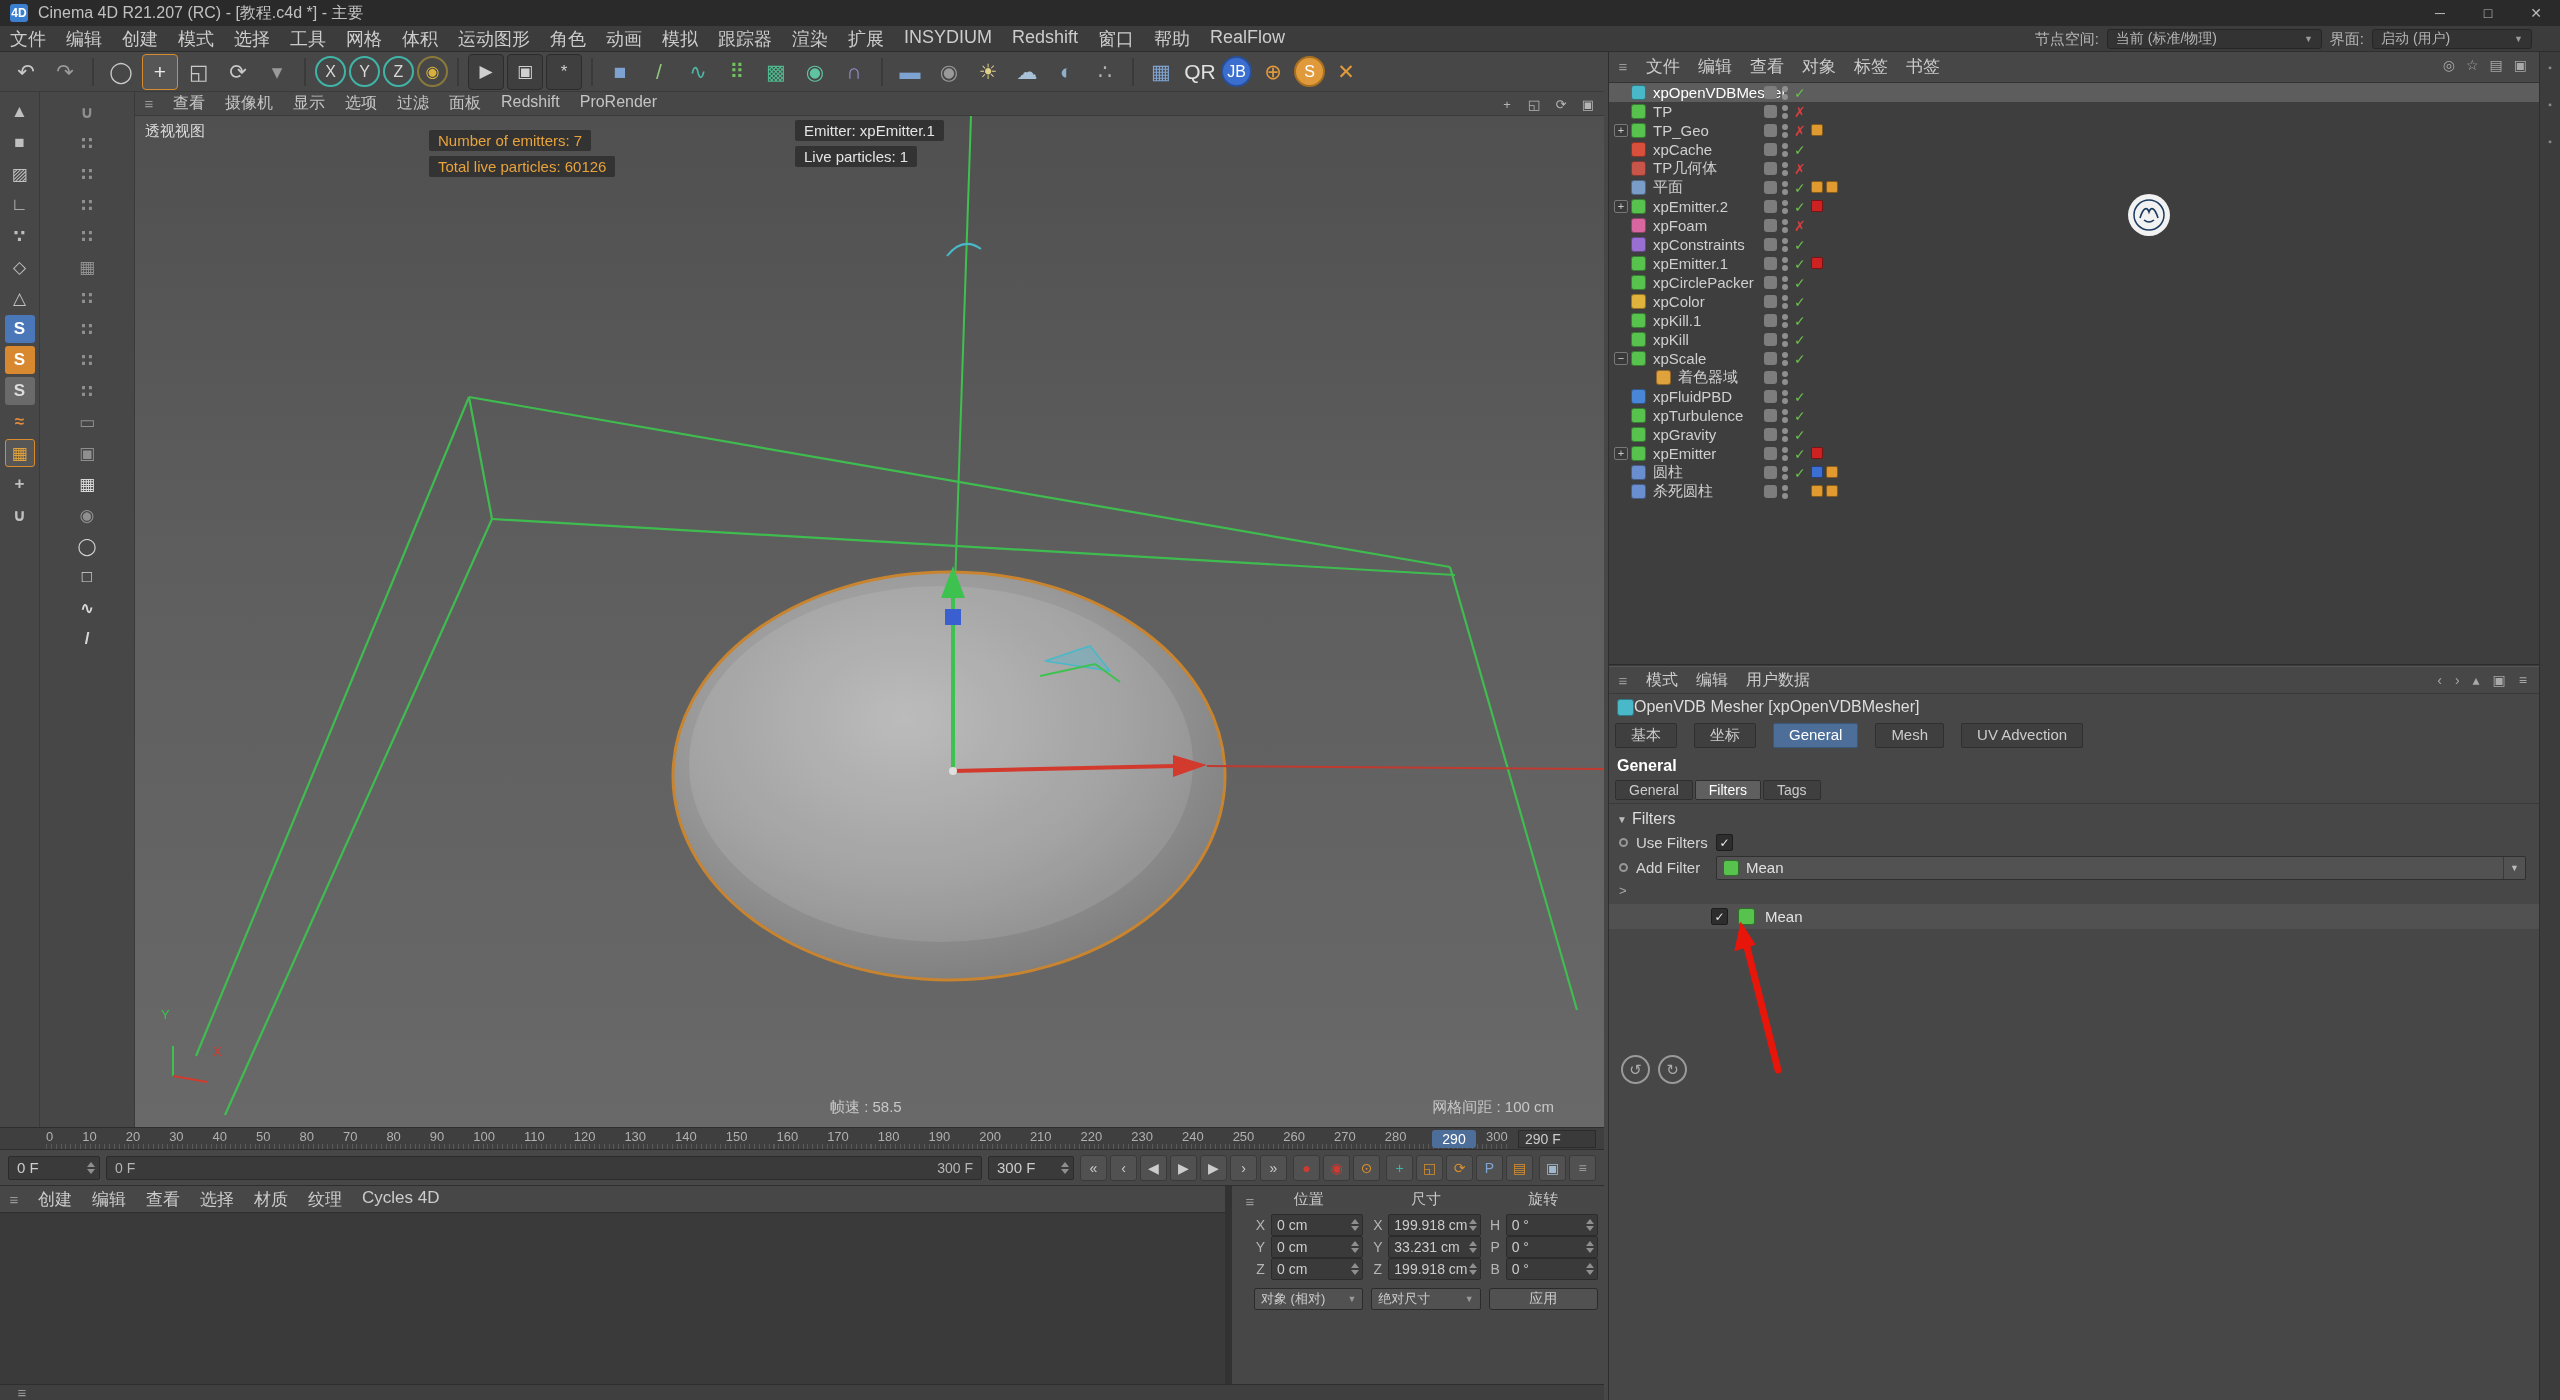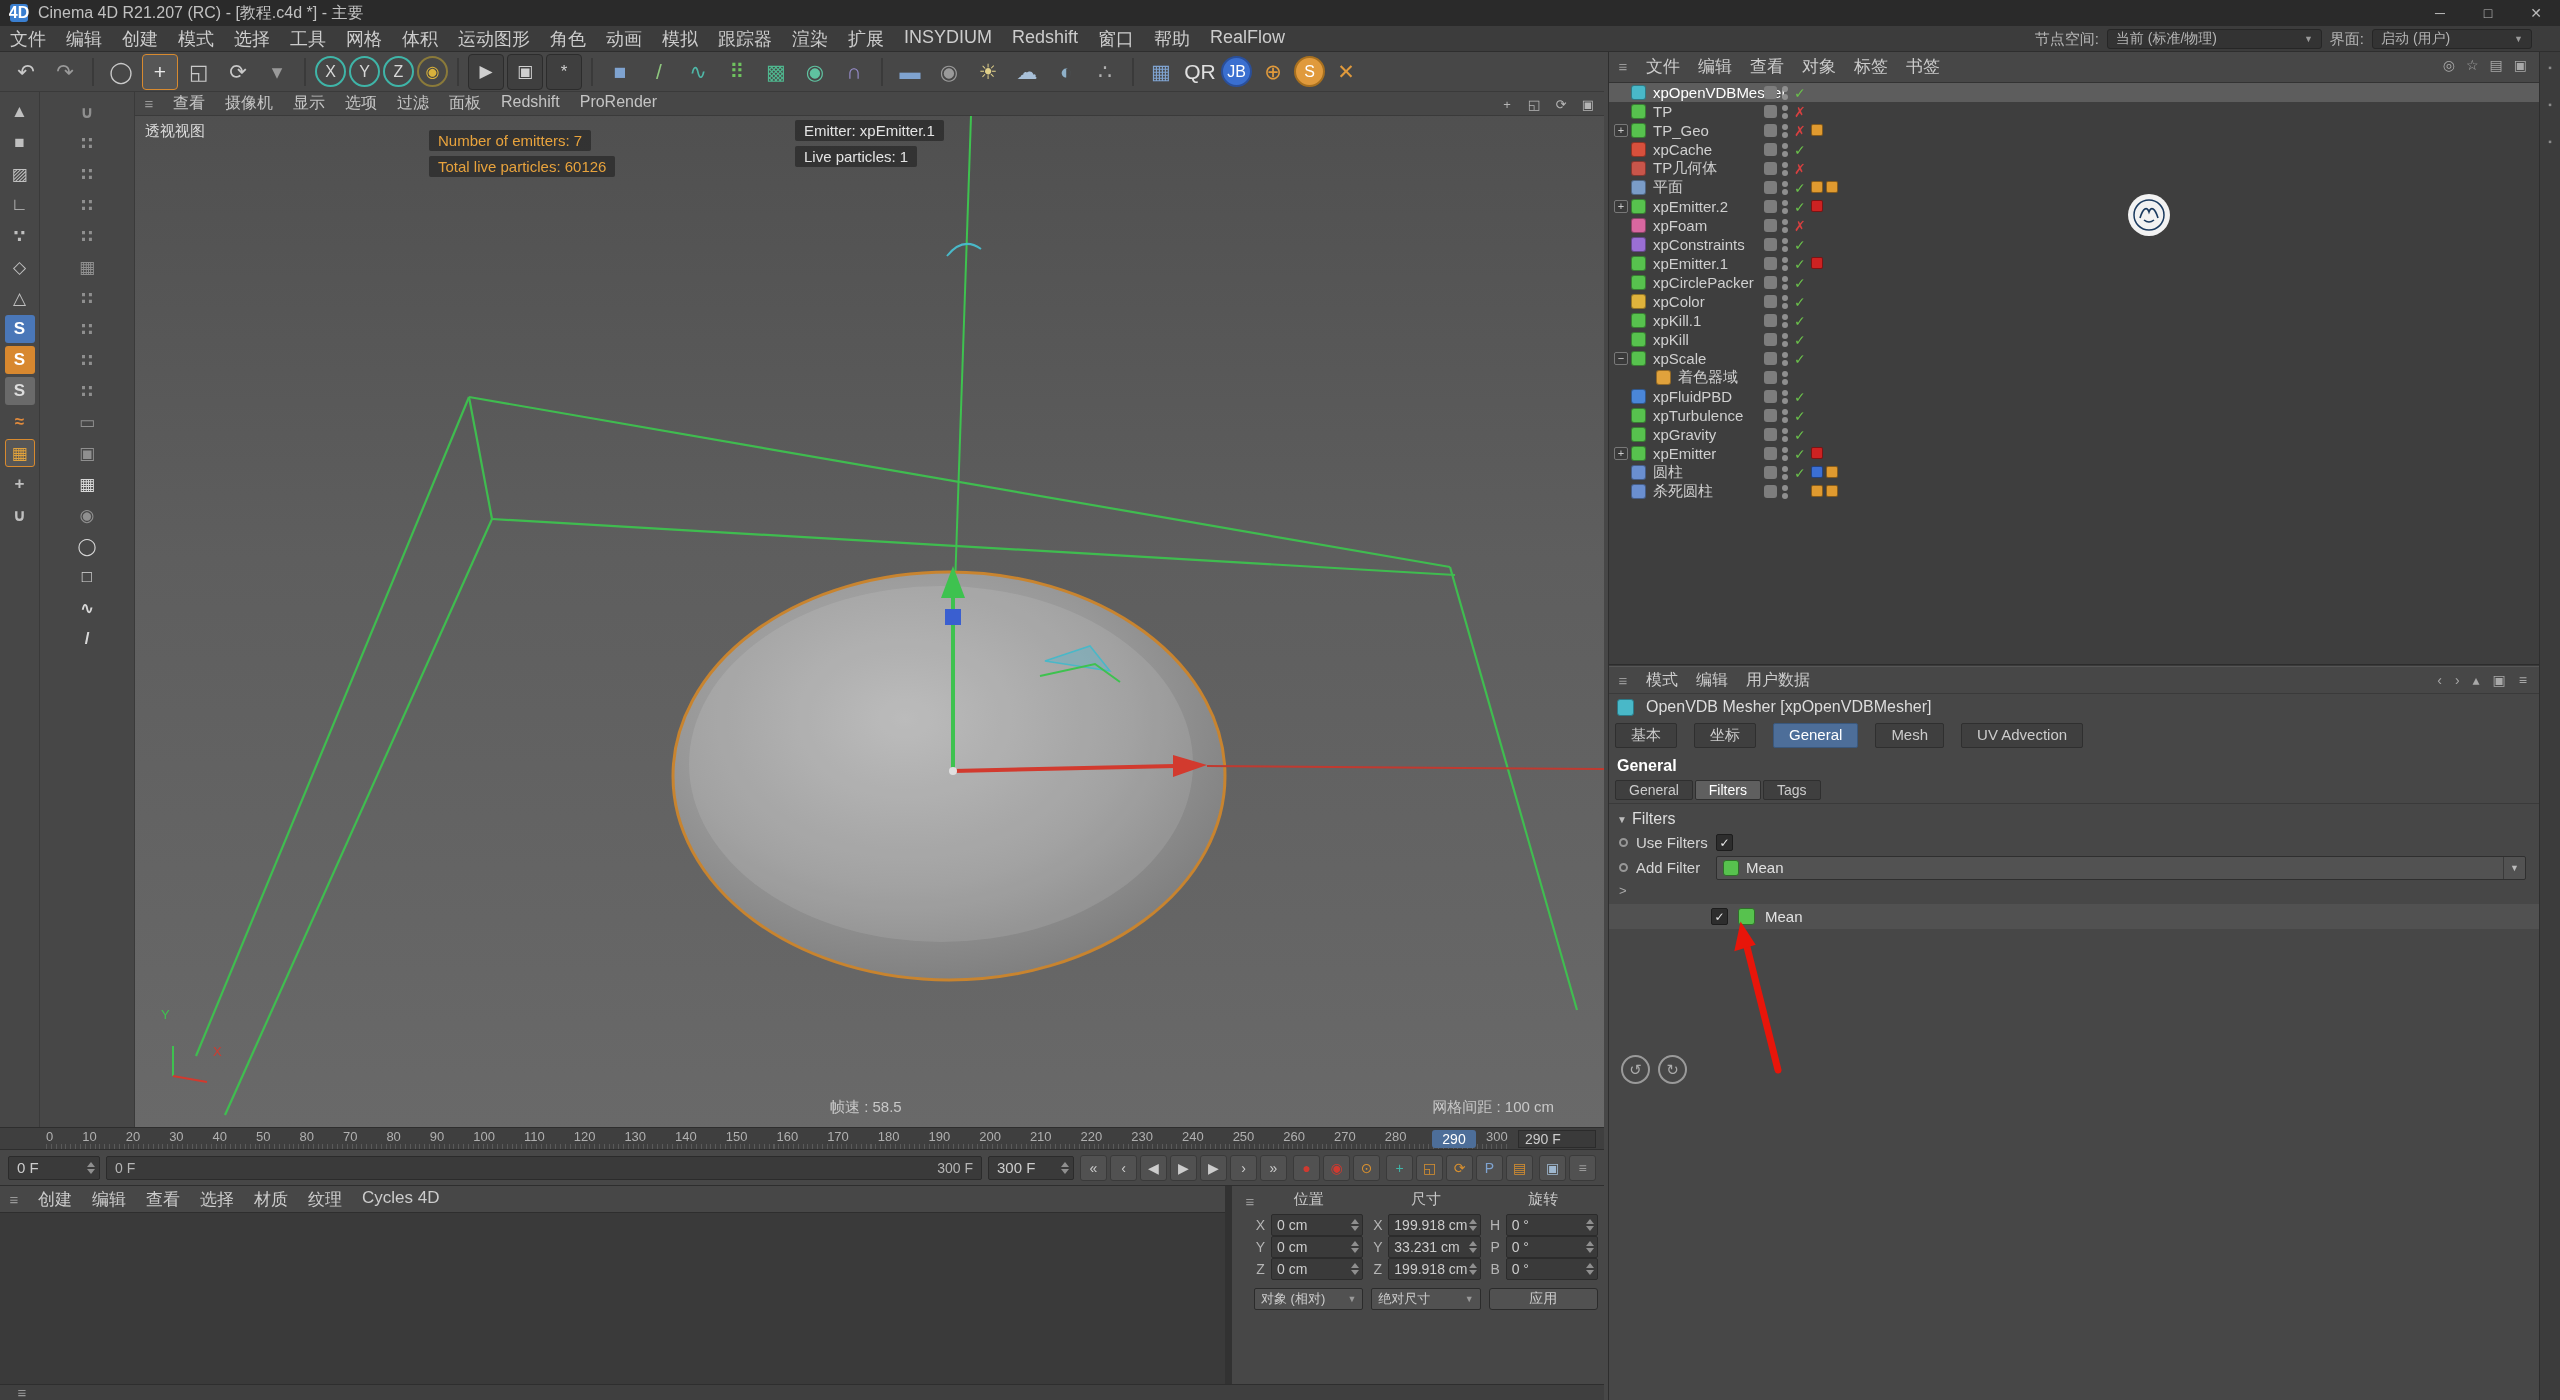--- a/index.html
+++ b/index.html
@@ -3,21 +3,21 @@
 <meta charset="utf-8">
 <style>
 html,body{margin:0;padding:0;background:#222}
 #app{position:relative;width:2560px;height:1400px;background:#474747;overflow:hidden;
      font-family:"Liberation Sans","DejaVu Sans",sans-serif;color:#cccccc;font-size:17px}
 #app *{box-sizing:border-box}
 
 
 .titlebar{position:absolute;left:0;top:0;width:2560px;height:26px;background:#2a2a2a;
           display:flex;align-items:center;gap:10px;padding-left:10px;font-size:16px;color:#c0c0c0}
-.app-logo{width:18px;height:18px;background:#3a7fd0;border-radius:3px;color:#fff;font-size:16px;
+.app-logo{width:18px;height:18px;background:#3a7fd0;border-radius:3px;color:#fff;font-size:12px;
           display:flex;align-items:center;justify-content:center;font-weight:bold;flex:none}
 .win-controls{position:absolute;right:0;top:0;height:26px;display:flex}
 .win-btn{width:48px;height:26px;display:flex;align-items:center;justify-content:center;font-size:14px;color:#bbb}
 
 
 .menubar{position:absolute;left:0;top:26px;width:2560px;height:26px;background:#3c3c3c;
          border-bottom:1px solid #2e2e2e;display:flex;align-items:center;font-size:18px}
 .menubar ul,.hmenu ul{display:flex;list-style:none;margin:0;padding:0}
 .menubar li{padding:0 10px;white-space:nowrap}
 .ws-controls{position:absolute;right:28px;top:2px;height:22px;display:flex;align-items:center;gap:8px;font-size:15px;color:#b5b5b5}
@@ -139,21 +139,21 @@
 .om-tags i{width:12px;height:12px;border-radius:2px;display:block;border:1px solid rgba(0,0,0,.4)}
 .watermark{position:absolute;left:519px;top:142px;width:42px;height:42px;border-radius:50%;background:#f2f2f2;
            display:flex;align-items:center;justify-content:center}
 .splitter{position:absolute;left:0;top:612px;width:100%;height:3px;background:#3a3a3a;border-top:1px solid #2c2c2c;border-bottom:1px solid #565656}
 
 
 .am{position:absolute;left:0;top:615px;width:100%;bottom:0;background:#474747;font-size:16px}
 .am-menu{height:27px;display:flex;align-items:center;border-bottom:1px solid #3a3a3a}
 .am-menu li{padding:0 9px;white-space:nowrap}
 .am-micons{margin-left:auto;display:flex;gap:13px;padding-right:12px;color:#a8a8a8;font-size:14px}
-.am-title{height:26px;display:flex;align-items:center;gap:12px;padding-left:8px;color:#ddd}
+.am-title{height:26px;display:flex;align-items:center;gap:0;padding-left:8px;color:#ddd}
 .am-tico{width:17px;height:17px;background:#49b8c8;border-radius:3px;border:1px solid #2a7a88;flex:none}
 .am-tabs{display:flex;gap:17px;padding:3px 6px}
 .am-tab{padding:2px 15px;background:#3f3f3f;border:1px solid #2f2f2f;font-size:15px;border-radius:2px;white-space:nowrap}
 .am-tab.active-true{background:#4d6e99;color:#fff;border-color:#3a587d}
 .am-sec{font-weight:bold;color:#fff;padding:6px 8px 2px;font-size:16px}
 .am-subtabs{display:flex;gap:2px;padding:3px 6px;border-bottom:1px solid #3a3a3a}
 .am-subtab{padding:1px 13px;background:#3f3f3f;border:1px solid #2f2f2f;font-size:14px;border-radius:2px}
 .am-subtab.active-true{background:#5f5f5f;color:#fff}
 .am-group{display:flex;align-items:center;gap:5px;padding:6px 8px 2px;color:#ddd}
 .tri{font-size:10px;color:#bbb}

